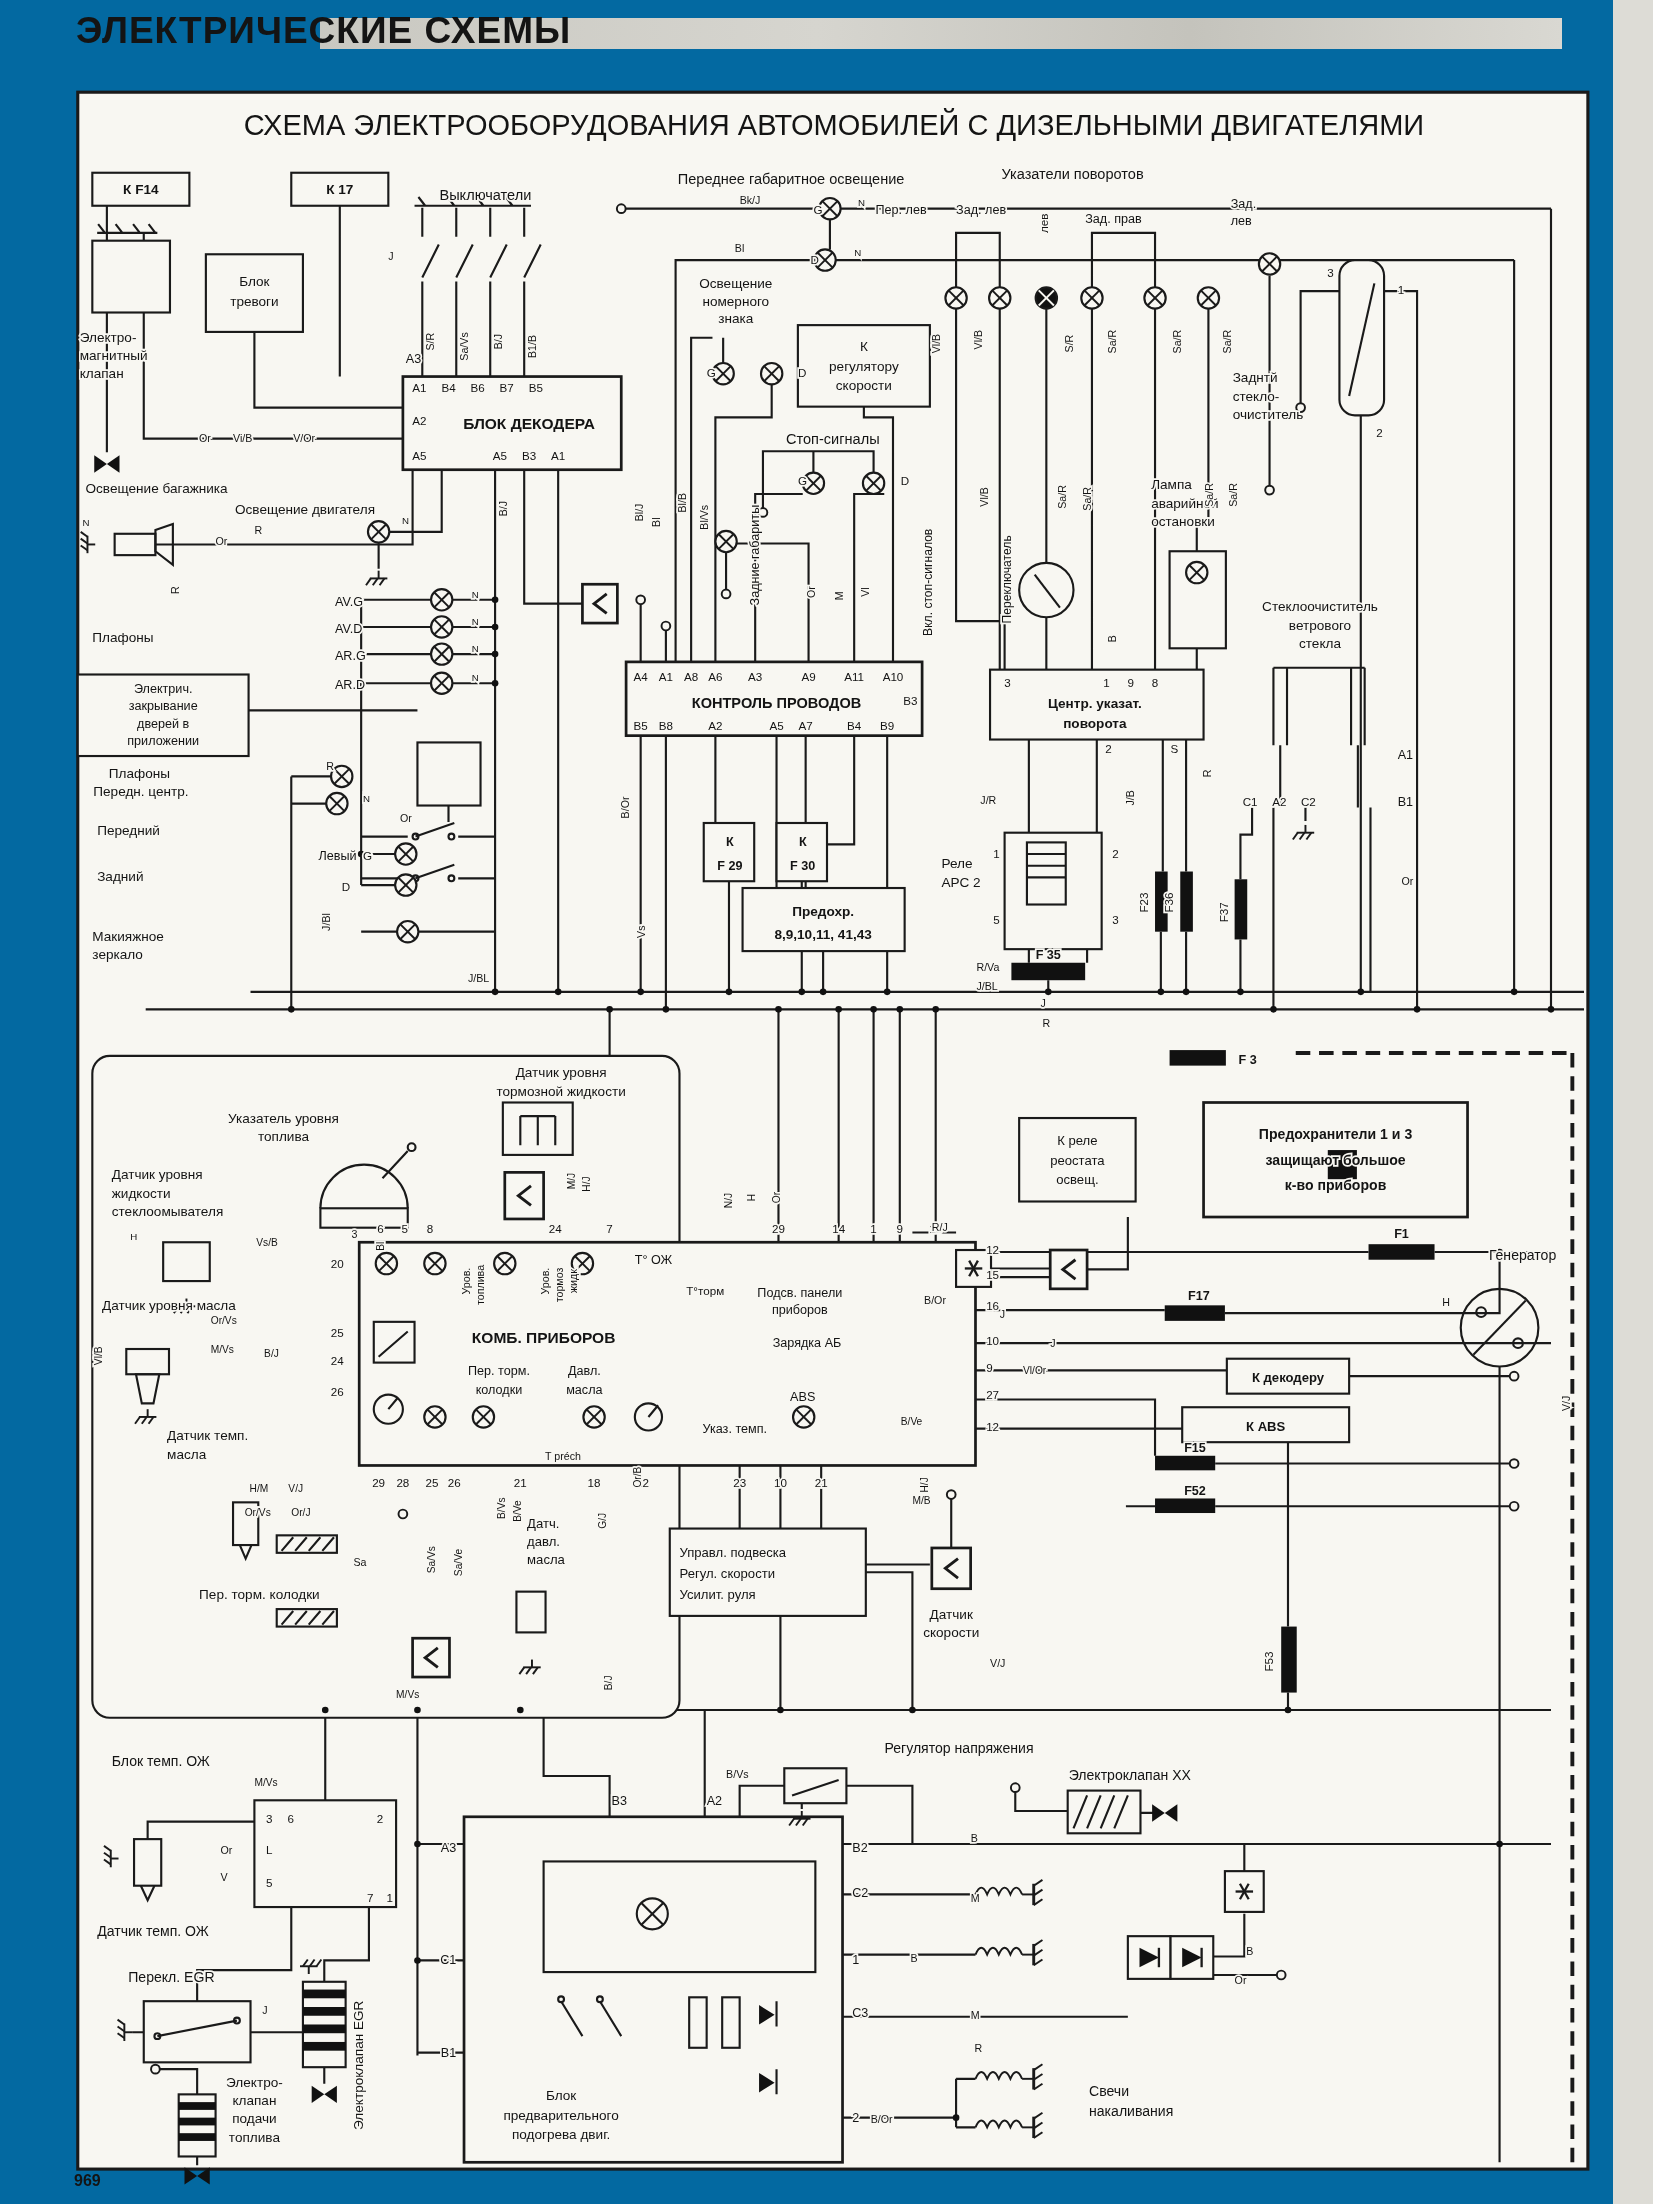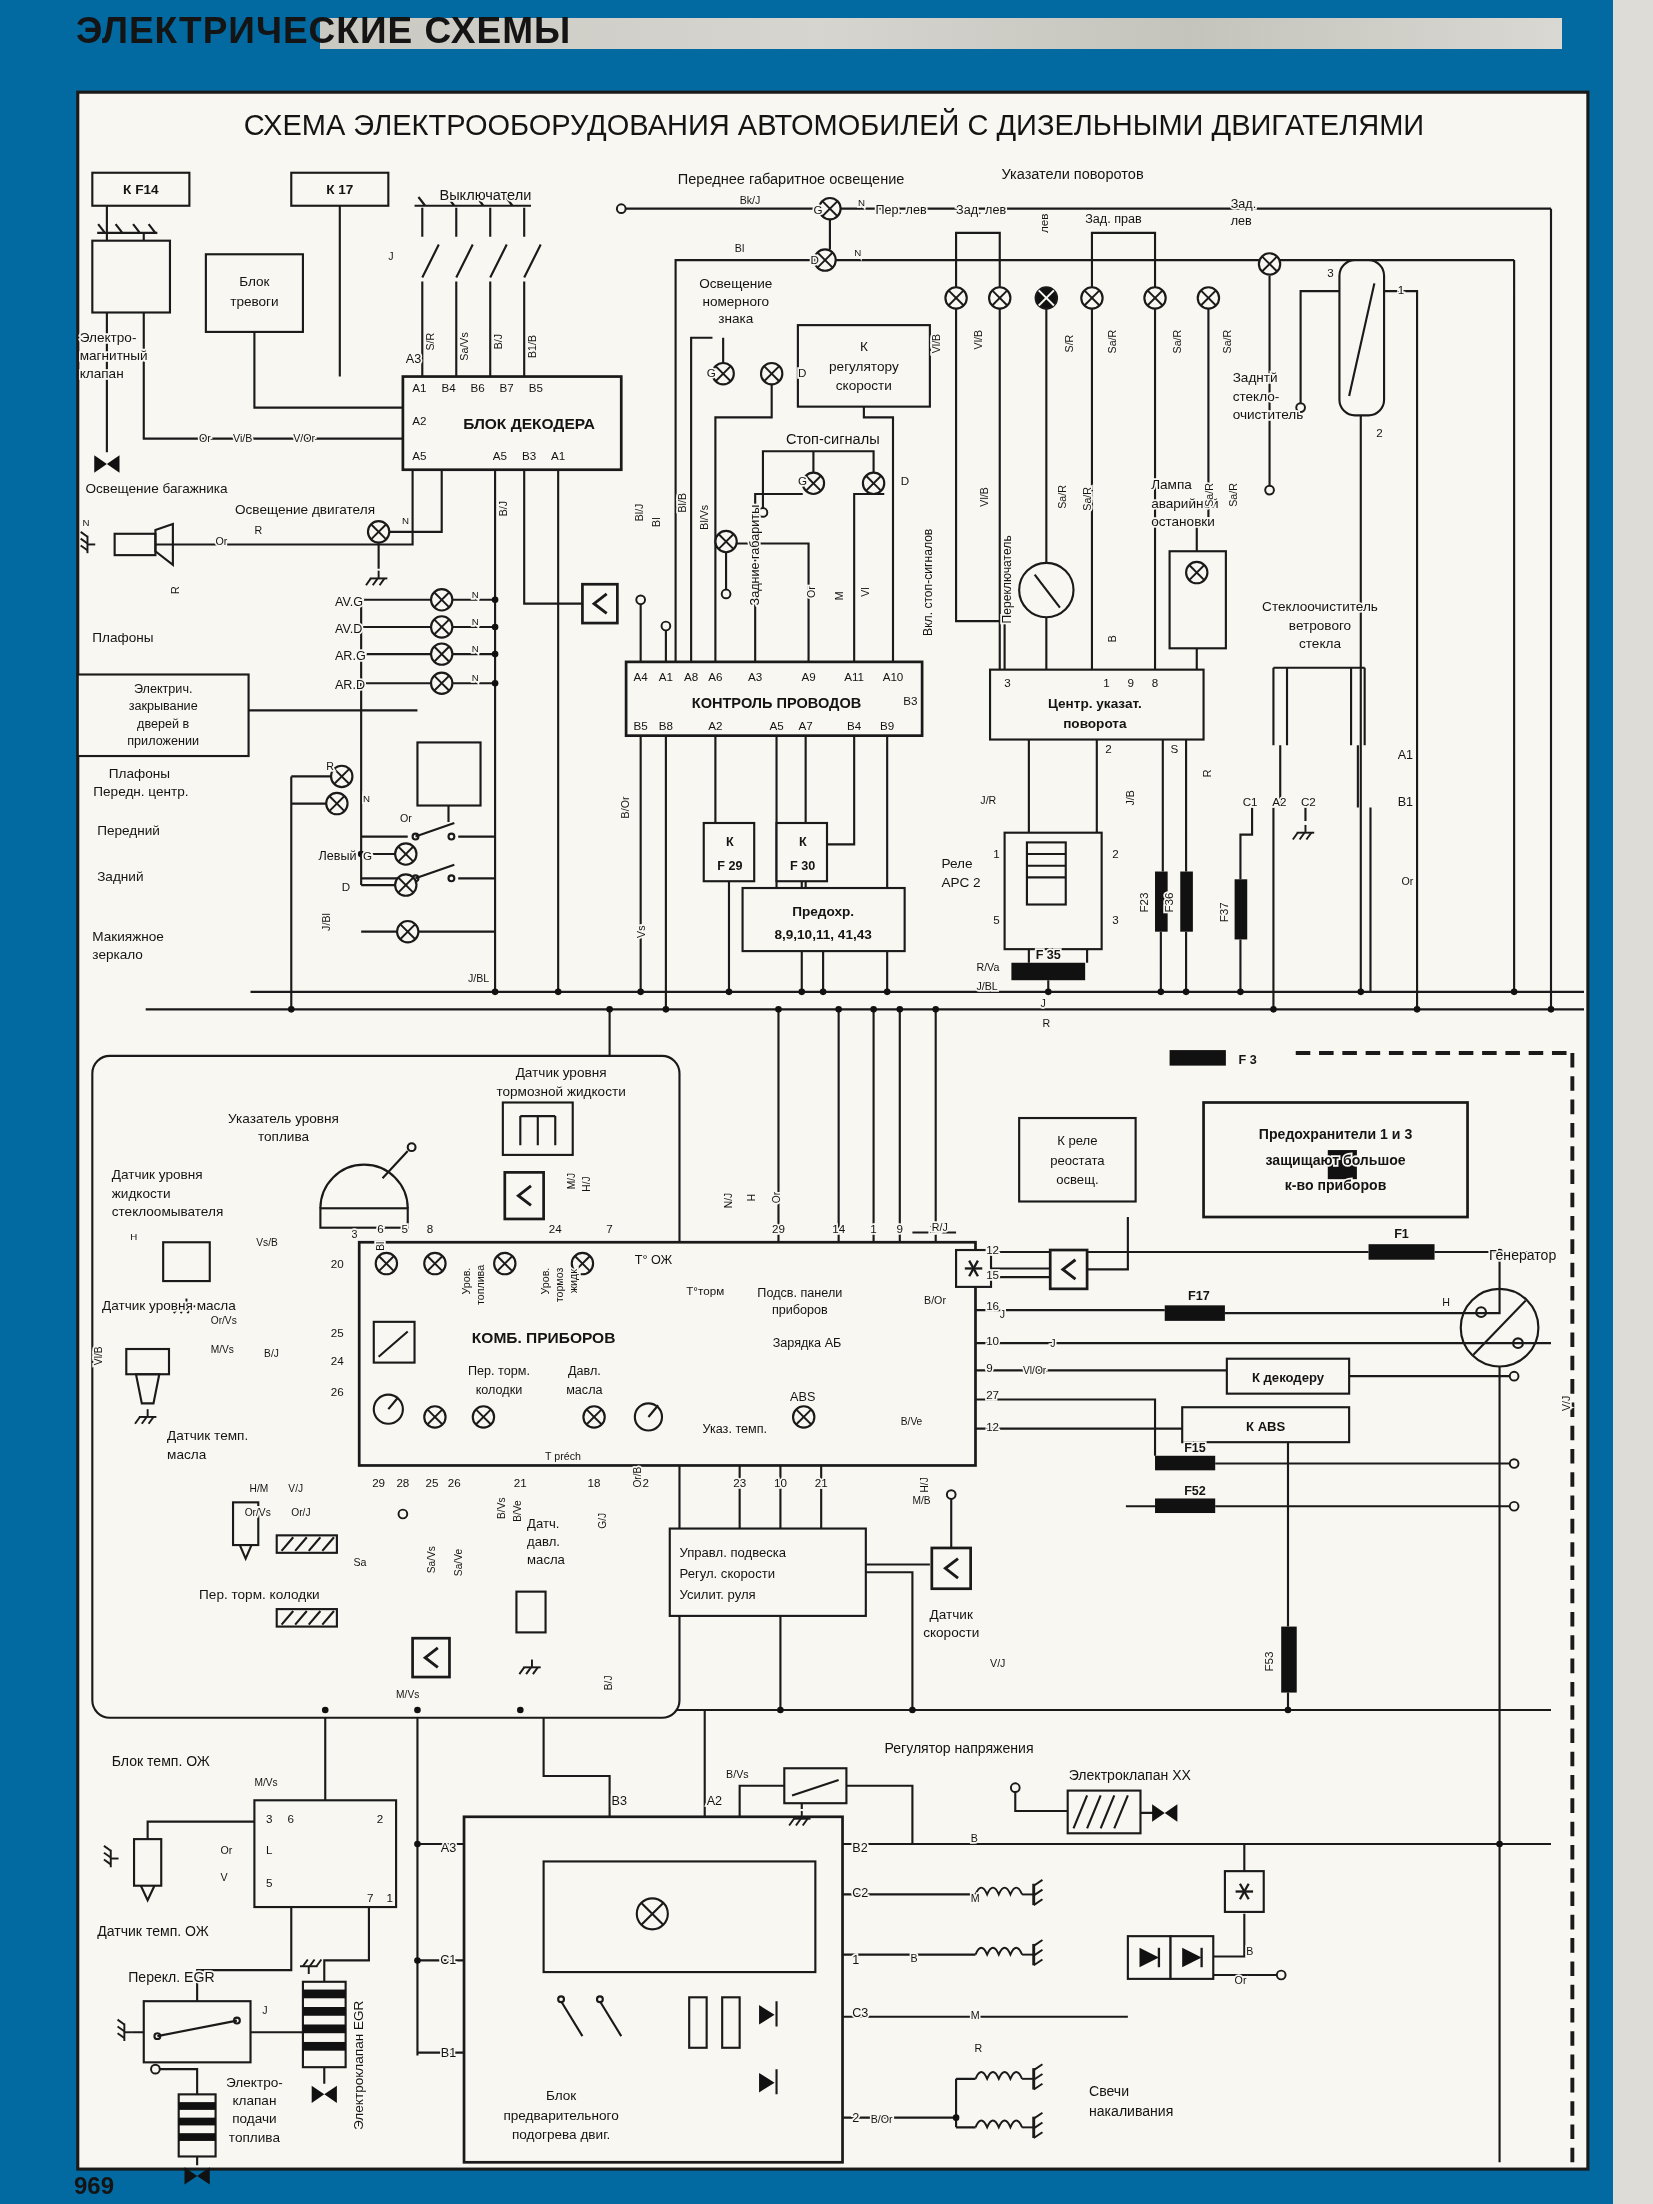--- a/index.html
+++ b/index.html
@@ -1,20 +1,20 @@
 <!DOCTYPE html>
 <html><head>
 <meta charset="utf-8">
 <style>
   html,body{margin:0;padding:0;background:#dddcd6;}
   .page{position:relative;width:1613px;height:2205px;background:#0369a1;font-family:"Liberation Sans",sans-serif;overflow:hidden;}
   .page-header{position:absolute;left:76px;top:9.7px;font-size:37px;font-weight:bold;letter-spacing:1px;color:#141414;z-index:3;}
   .header-smear{position:absolute;left:320px;top:17.5px;width:1242px;height:31px;background:linear-gradient(90deg,#c9c8c1,#d6d5cf 40%,#c4c3bc 70%,#d9d8d2);z-index:2;}
   .diagram-title{position:absolute;left:87px;top:109px;width:1494px;text-align:center;font-size:29px;font-weight:normal;color:#141414;z-index:3;}
-  .page-number{position:absolute;left:74px;top:2172px;font-size:24px;font-weight:bold;color:#141414;z-index:3;}
+  .page-number{position:absolute;left:74px;top:2172px;font-size:16px;font-weight:bold;color:#141414;z-index:3;}
   svg{position:absolute;left:0;top:0;z-index:1;}
   svg text{fill:#141414;font-family:"Liberation Sans",sans-serif;}
   #labels-layer text{stroke:#f8f7f2;stroke-width:3.5px;paint-order:stroke;}
   .wire{fill:none;stroke:#1a1a1a;stroke-width:2.2;}
   .wired{fill:none;stroke:#1a1a1a;stroke-width:4;stroke-dasharray:15 9;}
   .box{fill:#f8f7f2;stroke:#1a1a1a;stroke-width:2.2;}
   .box2{fill:#f8f7f2;stroke:#1a1a1a;stroke-width:2.8;}
   .sym{fill:none;stroke:#1a1a1a;stroke-width:2.2;}
   .blk{fill:#111;stroke:none;}
 </style>

